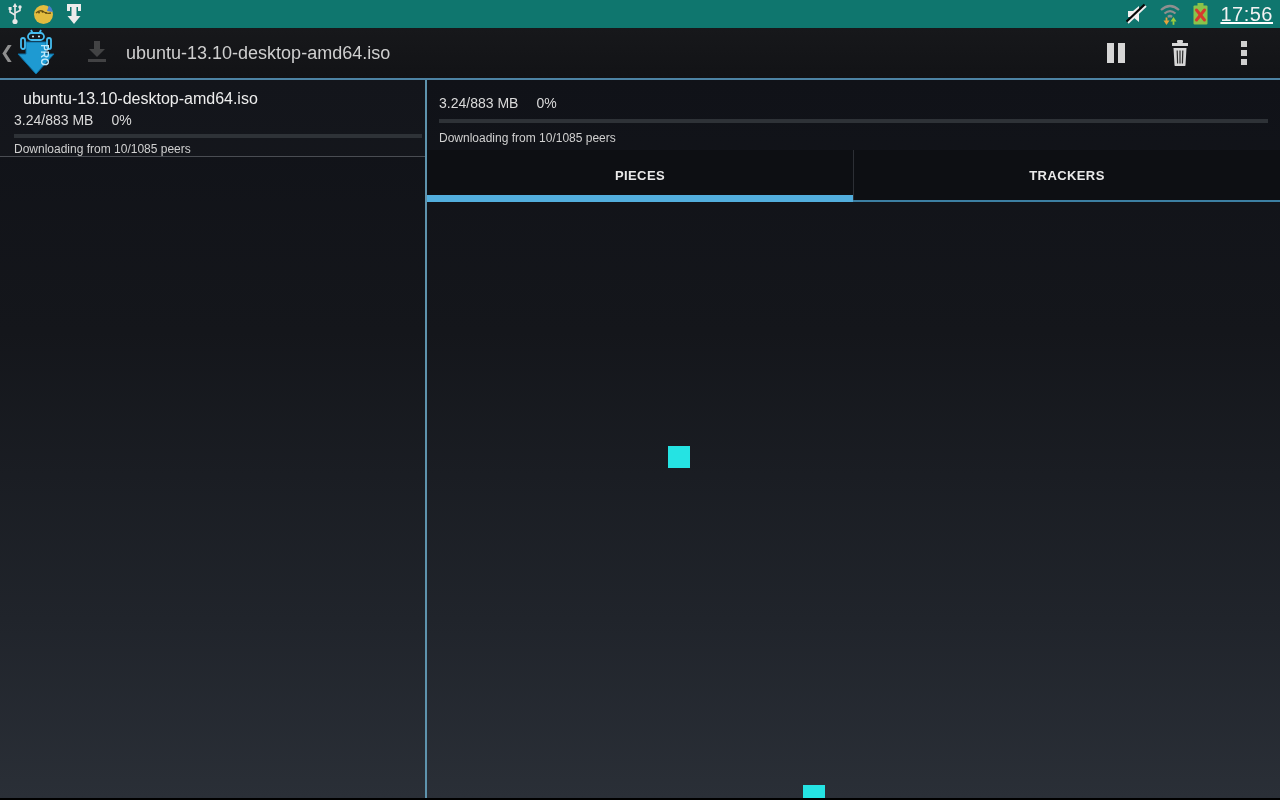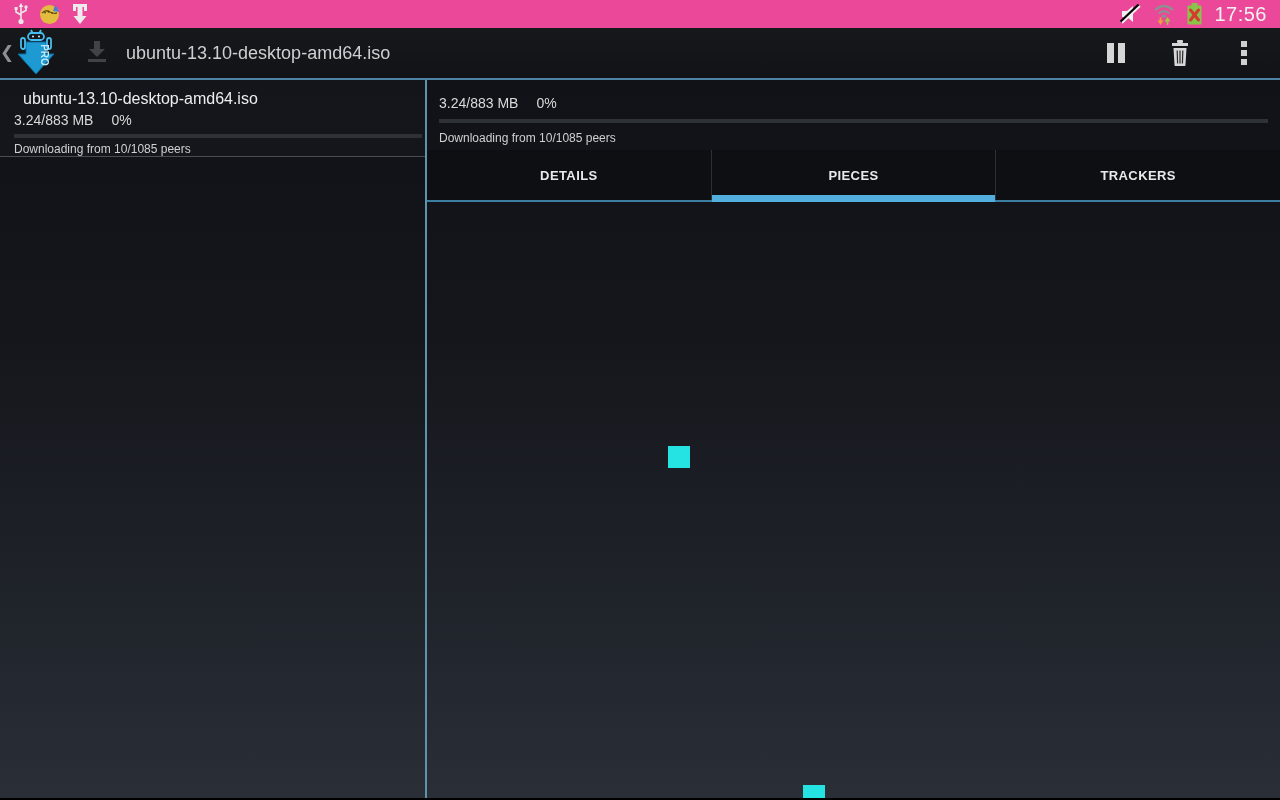--- a/index.html
+++ b/index.html
@@ -1,22 +1,22 @@
 <!DOCTYPE html>
 <html><head>
 <meta charset="utf-8">
 <style>
   * { margin:0; padding:0; box-sizing:border-box; }
   html,body { width:1280px; height:800px; overflow:hidden; background:#000; }
   body { font-family:"Liberation Sans", sans-serif; -webkit-font-smoothing:antialiased; }
 
   
   .status-bar {
-    height:28px; background:#ec4899; display:flex; align-items:center;
-    padding:0 13px; color:#fff;
+    height:28px; background:#0f766e; display:flex; align-items:center;
+    padding:0 7px; color:#fff;text-decoration:underline;
   }
   .sb-left { display:flex; align-items:center; gap:10px; }
   .sb-right { margin-left:auto; display:flex; align-items:center; gap:9px; }
   .sb-time { color:#f2f2f2; font-size:20px; letter-spacing:0.5px; padding-left:2px; }
   .sb-icon { display:flex; align-items:center; justify-content:center; }
 
   
   .action-bar {
     height:52px; background:linear-gradient(#17181b,#121316);
     border-bottom:2px solid #4d83a4;
@@ -223,21 +223,20 @@
       <div class="dh-stats">
         <span>3.24/883 MB</span><span class="pct">0%</span>
       </div>
       <div class="progress-track">
         <div class="progress-fill" style="width: 0%;"></div>
       </div>
       <div class="dh-status">Downloading from 10/1085 peers</div>
     </div>
 
     <div class="tab-strip">
-      <div class="tab">DETAILS</div>
       <div class="tab selected">PIECES</div>
       <div class="tab">TRACKERS</div>
     </div>
 
     <div class="pieces-map">
         <div class="piece" style="left: 241px; top: 244px; width: 22px; height: 22px; background: rgb(37, 227, 227);"></div>
         <div class="piece" style="left: 376px; top: 583px; width: 22px; height: 22px; background: rgb(37, 227, 227);"></div>
       </div>
   </div>
 </div>

